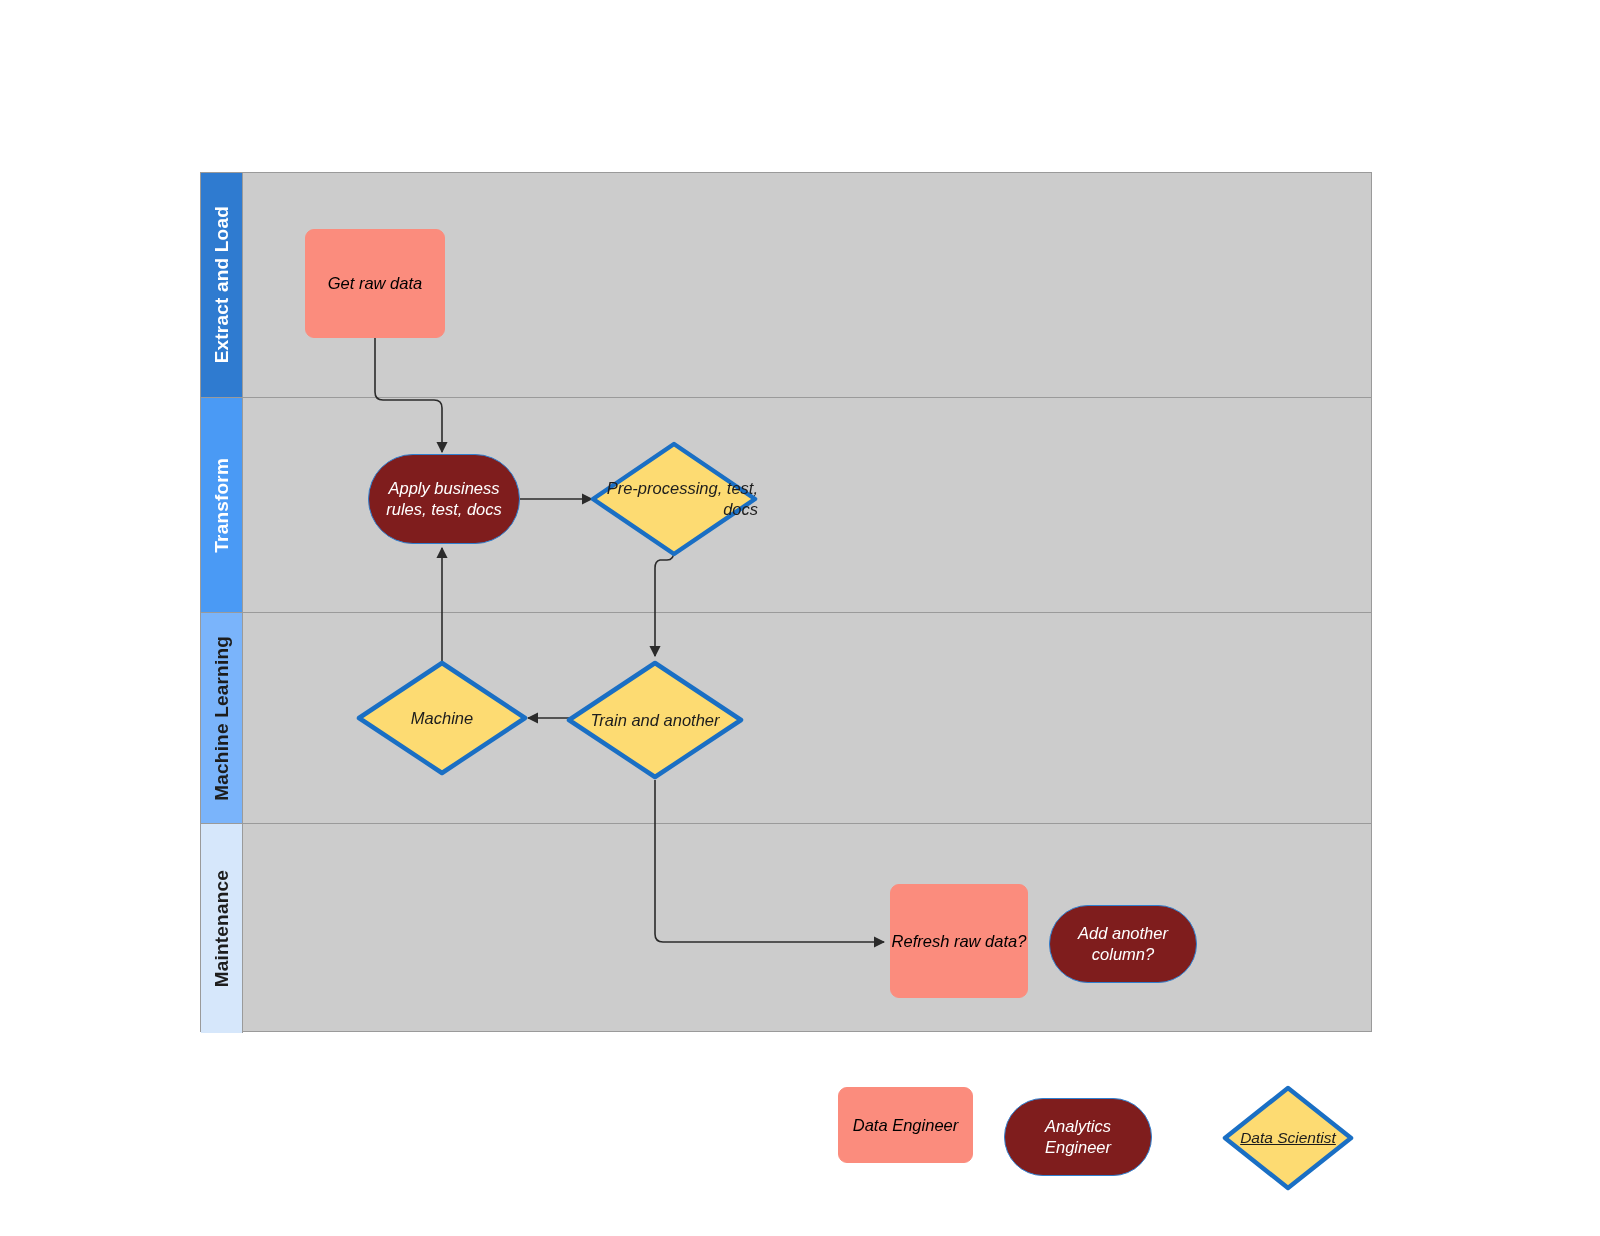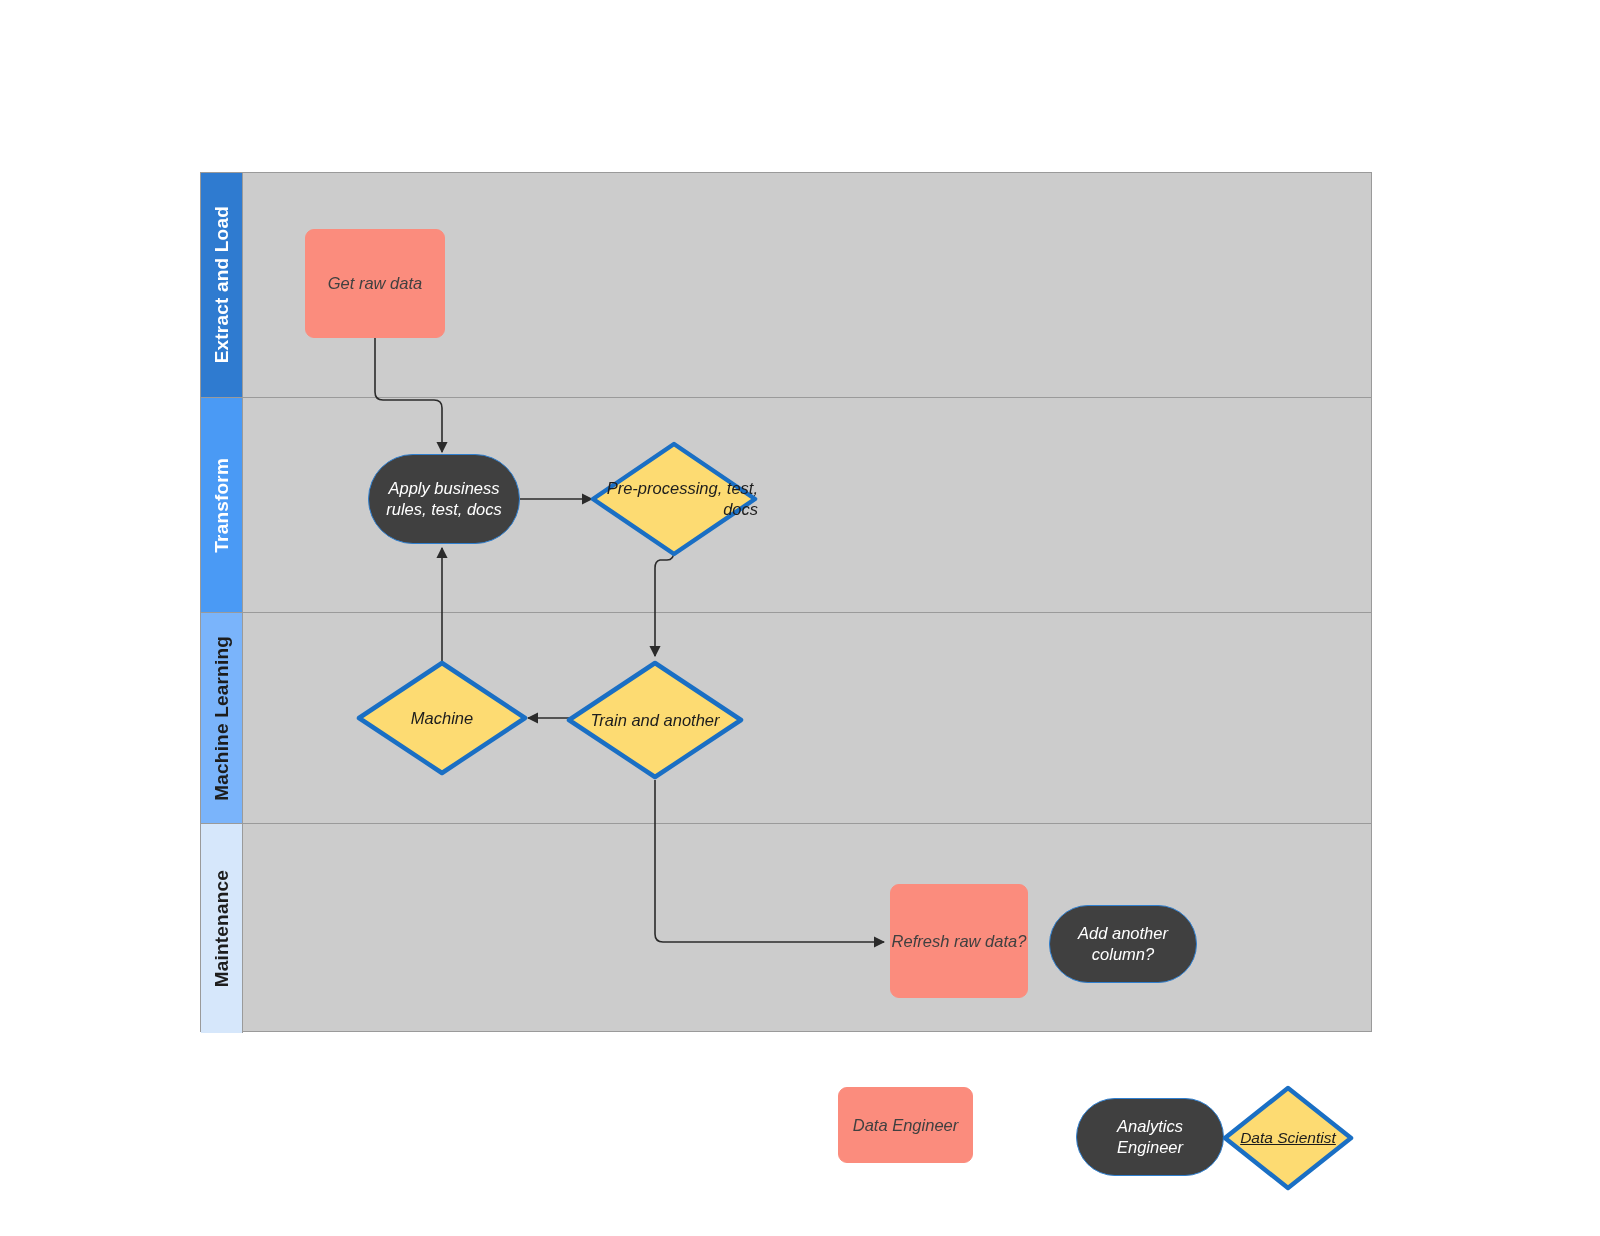--- a/index.html
+++ b/index.html
@@ -52,26 +52,26 @@
     box-sizing:border-box;
     display:flex;align-items:center;justify-content:center;
     text-align:center;
     font-style:italic;
     font-size:16.5px;
     line-height:1.27;
     z-index:5;
   }
   .rect{
     background:#fb8c7d;
-    color:#404040;
+    color:#000000;
     border-radius:9px;
     border:1px solid #fb8c7d;
   }
   .pill{
-    background:#404040;
+    background:#7f1d1d;
     color:#ffffff;
     border-radius:999px;
     border:1px solid #2f7fcf;
   }
   .diamond-wrap{
     position:absolute;
     z-index:5;
   }
   .diamond-wrap svg{position:absolute;left:0;top:0;}
   .diamond-label{
@@ -183,21 +183,21 @@
     <span>Add another column?</span>
   </div>
 
 
   <div class="legend">
 
     <div class="node rect" style="left:838px;top:1087px;width:135px;height:76px;font-style:italic;">
       <span>Data Engineer</span>
     </div>
 
-    <div class="node pill" style="left:1076px;top:1098px;width:148px;height:78px;padding:0 14px;">
+    <div class="node pill" style="left:1004px;top:1098px;width:148px;height:78px;padding:0 14px;">
       <span>Analytics Engineer</span>
     </div>
 
     <div class="diamond-wrap" style="left:1222px;top:1085px;width:132px;height:106px;">
       <svg width="132" height="106" viewBox="0 0 132 106" xmlns="http://www.w3.org/2000/svg">
         <polygon points="66,3 129,53 66,103 3,53" fill="#fddb72" stroke="#1a6fc4" stroke-width="4.5" stroke-linejoin="round"></polygon>
       </svg>
       <div class="diamond-label" style="font-size:15.5px;text-decoration:underline;">Data Scientist</div>
     </div>
   </div>

